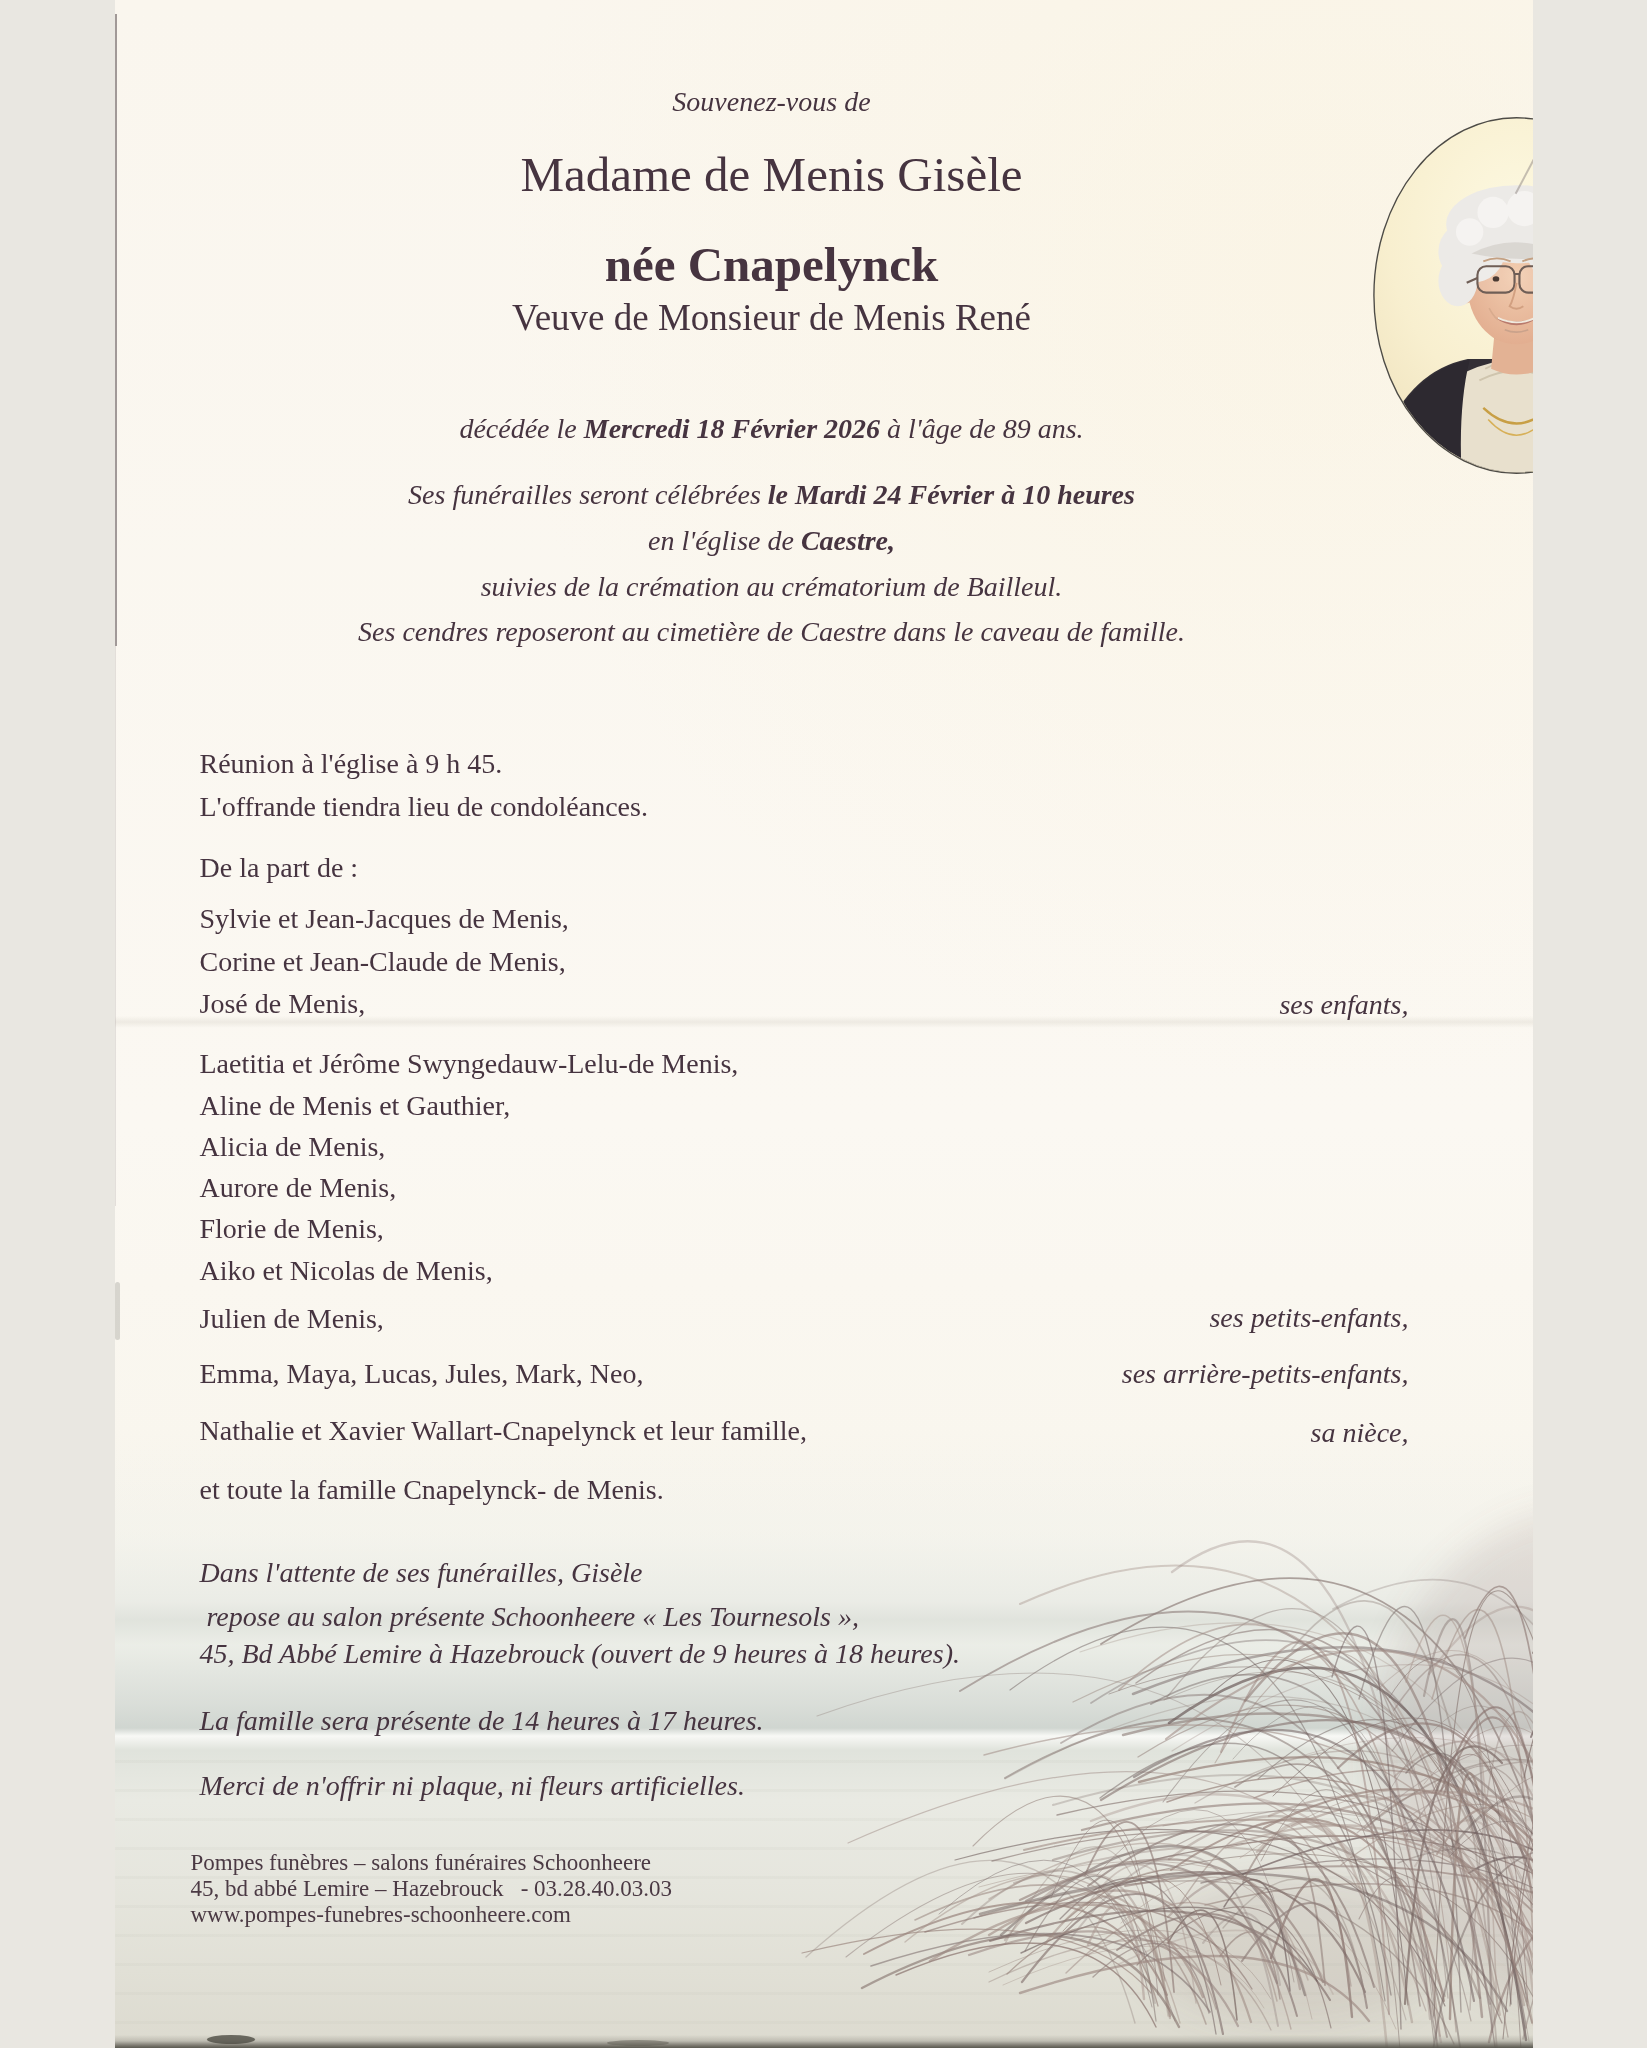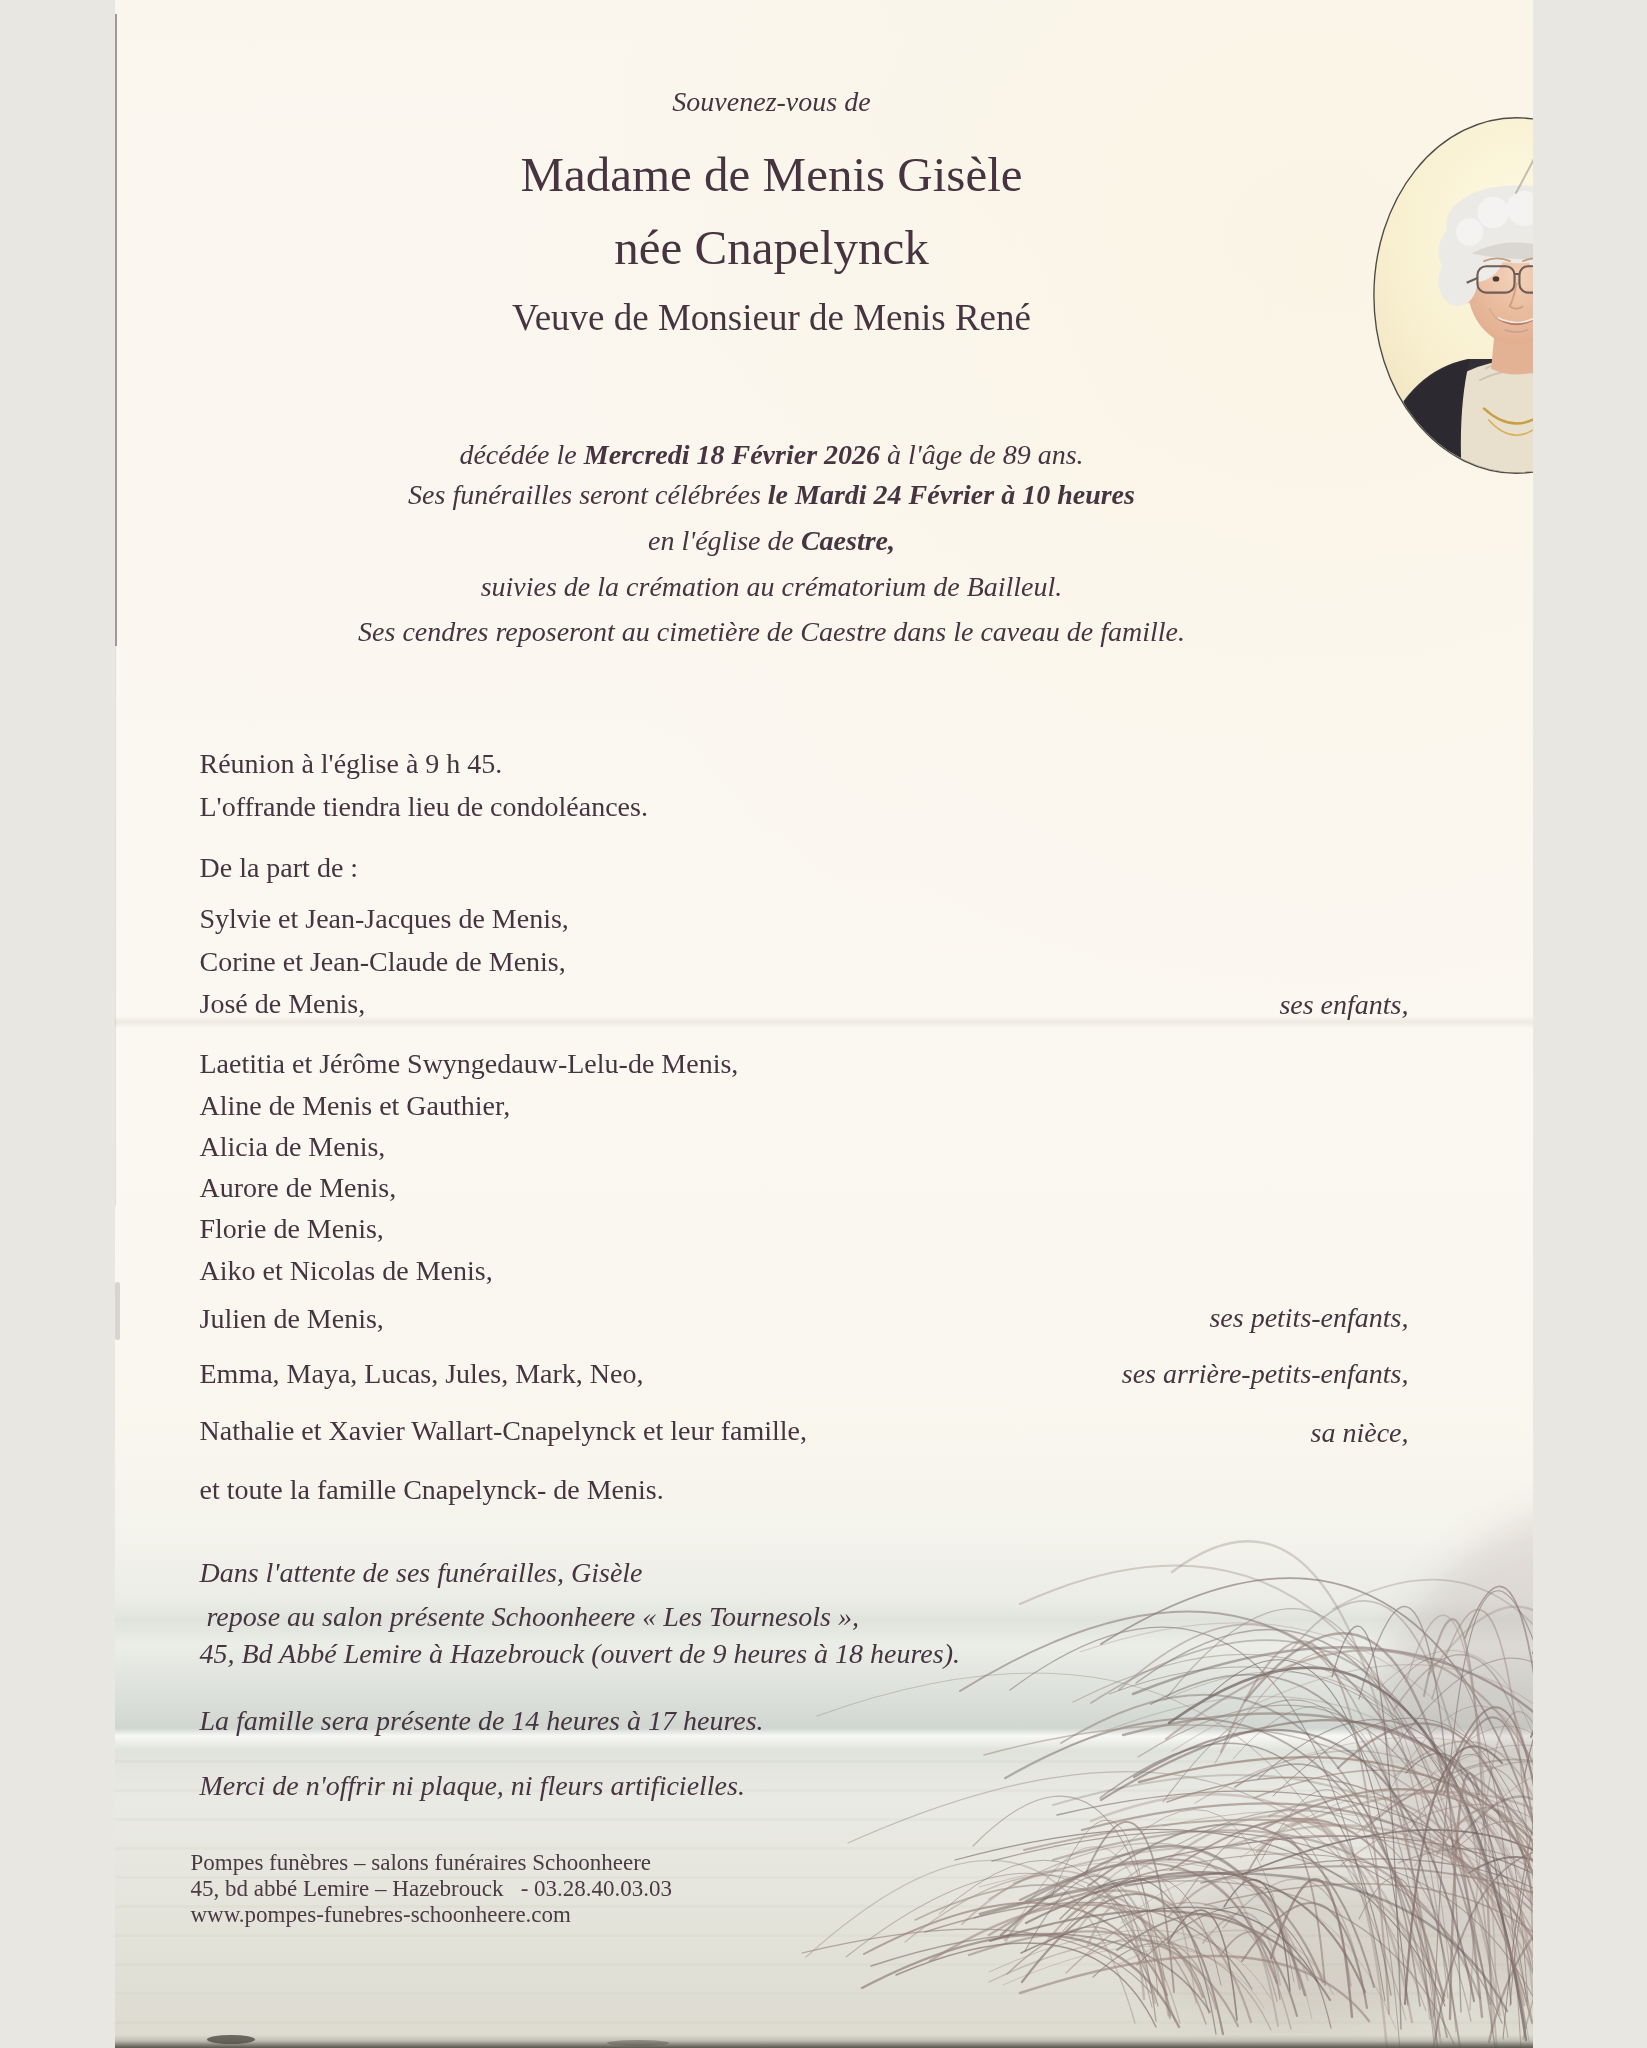--- a/index.html
+++ b/index.html
@@ -44,23 +44,23 @@
     position:absolute;left:0;top:1016px;width:1647px;height:12px;
     background:linear-gradient(180deg,rgba(205,200,188,0) 0%,rgba(203,198,186,0.28) 50%,rgba(205,200,188,0) 100%);
   }
   .grass{position:absolute;left:0;top:0;width:1647px;height:2048px;}
 
   
   .header{position:absolute;left:10px;top:0;width:1294px;text-align:center;}
   .h-line{position:absolute;left:0;width:100%;}
   .intro{top:86px;font-size:28px;font-style:italic;}
   .name1{top:146px;font-size:49px;}
-  .name2{top:219px;font-size:49px;}
+  .name2{top:236px;font-size:49px;font-weight:bold;}
   .widow{top:296px;font-size:37px;}
-  .death{top:413px;font-size:28px;font-style:italic;margin-top:26px;}
+  .death{top:413px;font-size:28px;font-style:italic;}
   .funeral{top:479px;font-size:28px;font-style:italic;}
   .church{top:525px;font-size:28px;font-style:italic;}
   .cremation{top:571px;font-size:28px;font-style:italic;}
   .ashes{top:616px;font-size:28px;font-style:italic;}
   .bld{font-weight:bold;}
 
   
   .portrait{position:absolute;left:1255px;top:113px;width:293px;height:365px;}
 
   

